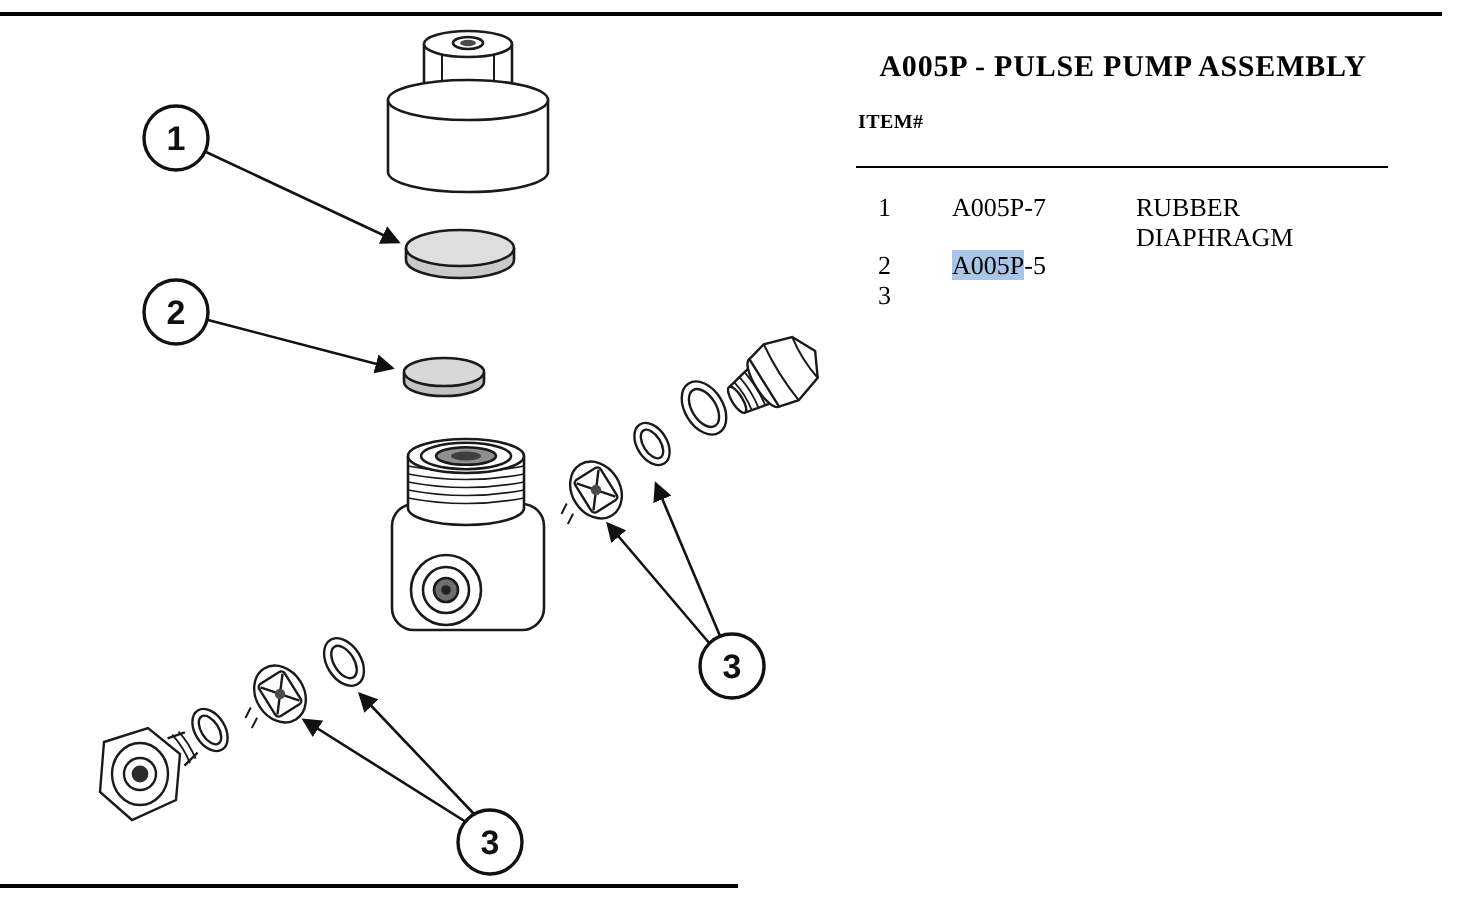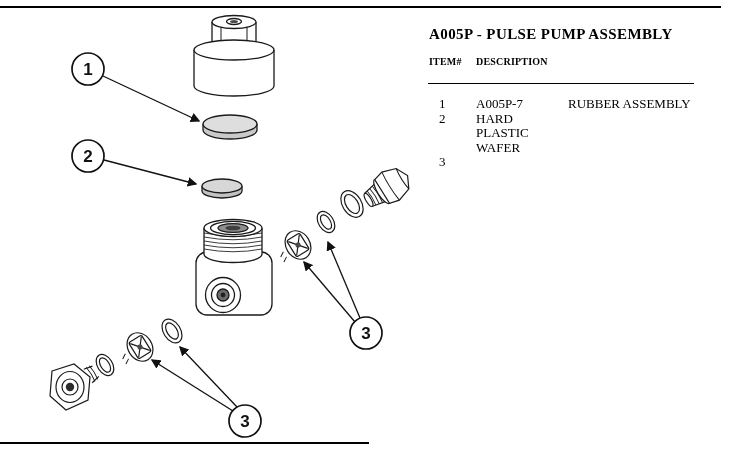--- a/index.html
+++ b/index.html
@@ -8,21 +8,21 @@
     background: #ffffff;
     font-family: "Liberation Serif", serif;
     color: #000;
   }
   .page { position: relative; width: 733px; height: 450px; overflow: hidden; background: #fff; }
   .rule { position: absolute; background: #000; }
   .rule-top { left: 0; top: 6px; width: 721px; height: 2px; }
   .rule-bottom { left: 0; top: 442px; width: 369px; height: 2px; }
   .diagram-svg { position: absolute; left: 0; top: 2px; }
   .panel { position: absolute; left: 428px; top: 26px; width: 266px; }
-  .panel-title { font-size: 15px; font-weight: bold; line-height: 16px; margin: 0 0 14px 1px; letter-spacing: 0.4px; }
+  .panel-title { font-size: 15px; font-weight: bold; line-height: 16px; margin: 0 0 14px 1px; letter-spacing: 0.4px; text-align: center; }
   .thead {
     display: grid; grid-template-columns: 48px 92px 1fr;
     font-size: 10px; font-weight: bold;
     padding-bottom: 16px; border-bottom: 1.6px solid #000;
     letter-spacing: 0.2px;
   }
   .rows { margin-top: 13px; }
   .trow { display: grid; grid-template-columns: 48px 92px 1fr; font-size: 13px; line-height: 14.5px; }
   .c-item { padding-left: 11px; }
   .thead .c-head-item { padding-left: 1px; }
@@ -150,32 +150,31 @@
       <circle cx="245" cy="419" r="16" stroke="#111" stroke-width="1.7" fill="#ffffff"></circle>
       <text x="245" y="425" text-anchor="middle" font-family="Liberation Sans, sans-serif" font-size="17" font-weight="bold" fill="#111">3</text>
     </g>
   </svg>
 
   <div class="panel">
     <div class="panel-title">A005P - PULSE PUMP ASSEMBLY</div>
 
     <div class="thead">
       <span class="c-head-item">ITEM#</span>
-      <span class="c-head-desc">DESCRIPTION</span>
     </div>
 
     <div class="rows">
       <div class="trow">
         <span class="c-item">1</span>
         <span class="c-pn">A005P-7</span>
-        <span class="c-desc">RUBBER ASSEMBLY</span>
+        <span class="c-desc">RUBBER DIAPHRAGM</span>
       </div>
       <div class="trow">
         <span class="c-item">2</span>
-        <span class="c-desc">HARD PLASTIC WAFER</span>
+        <span class="c-pn"><span style="background-color:#a9c6e8">A005P</span><span>-5</span></span>
       </div>
       <div class="trow">
         <span class="c-item">3</span>
       </div>
     </div>
   </div>
 
   <div class="rule rule-bottom"></div>
 </div>
 

